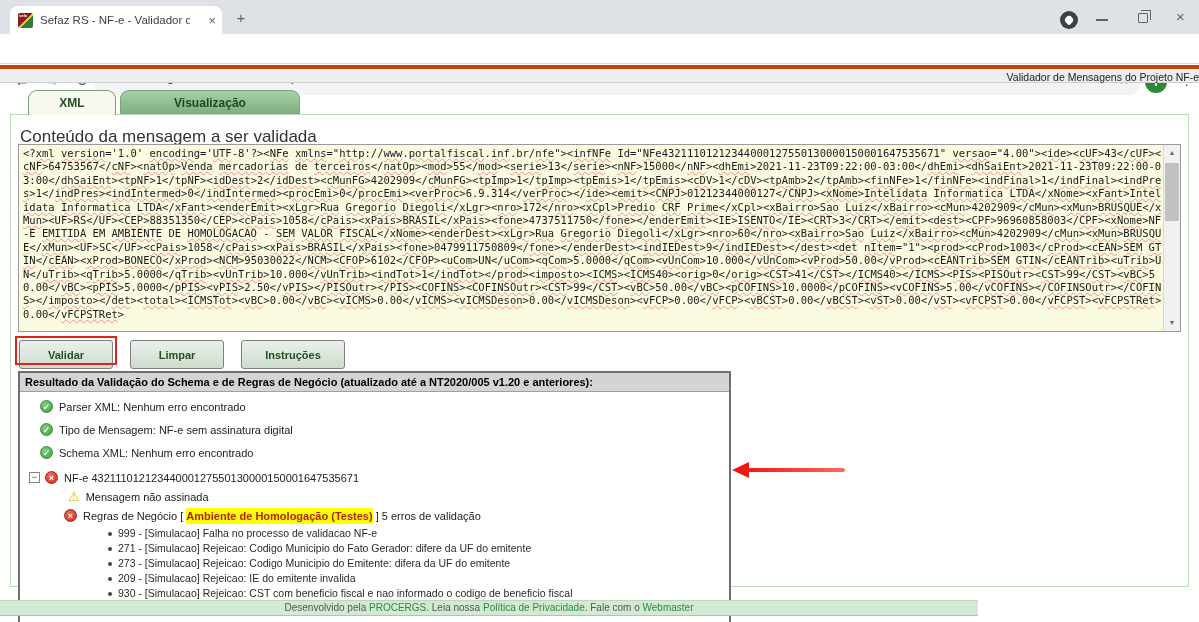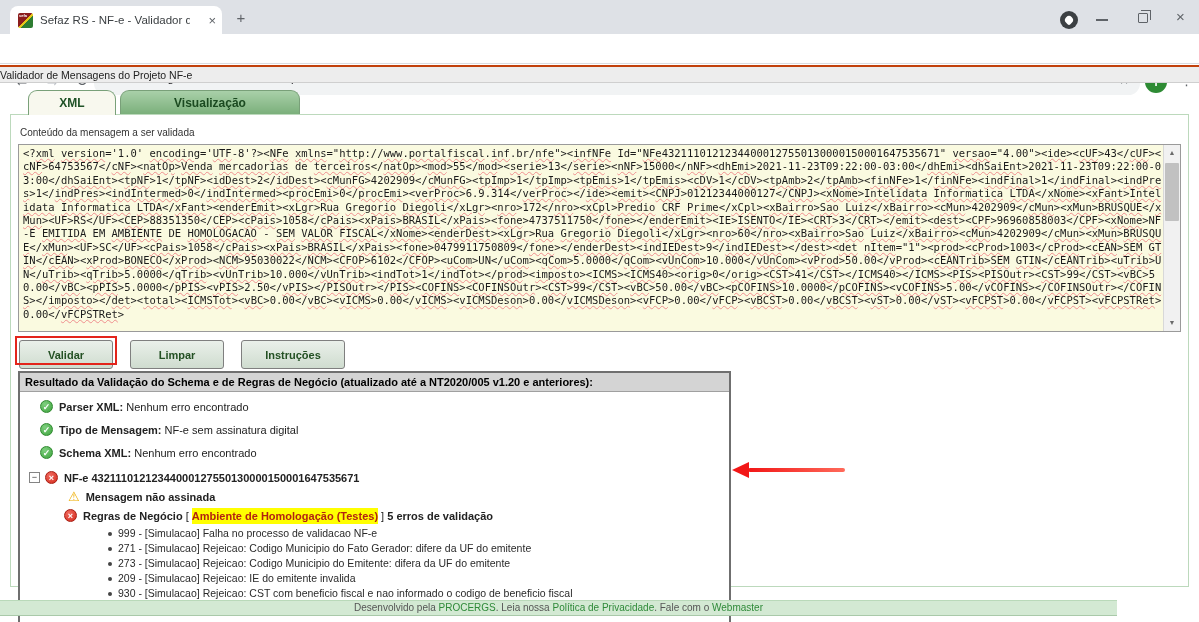--- a/index.html
+++ b/index.html
@@ -31,29 +31,29 @@
              display:flex; padding:0 10px; }
   .lock { width:8px; height:6px; border:1.3px solid #5f6368; border-radius:1px; position:relative; margin:3px 8px 0 4px; flex:0 0 8px;}
   .lock::before { content:""; position:absolute; left:0.5px; top:-4px; width:4px; height:4px; border:1.3px solid #5f6368; border-bottom:none; border-radius:3px 3px 0 0; }
   .url { font-size:11.5px; color:#202124; }
   .star { margin-left:auto; font-size:13px; color:#5f6368; }
   .avatar { position:absolute; left:1145px; top:37px; width:22px; height:22px; border-radius:50%; background:#2e8b34;
             color:#fff; font-size:11px; font-weight:bold; text-align:center; line-height:22px; }
   .dots { position:absolute; left:1180px; top:39px; font-size:13px; color:#5f6368; }
   
   .page-header { position:absolute; left:0; top:65px; width:1199px; height:18px; background:#ededed;
-                 border-top:2px solid #c2410c; border-bottom:1px solid #cfcfcf;
-                 font-size:10.5px; color:#222; line-height:16px; padding-left:0; }
+                 border-top:4px solid #c2410c; border-bottom:1px solid #cfcfcf;
+                 font-size:10.5px; color:#222; line-height:16px; padding-left:0;text-align:right; }
   .ptab { position:absolute; top:90px; height:25px; border:1px solid #79a079; border-bottom:none;
           border-radius:9px 9px 0 0; font-size:12px; font-weight:bold; text-align:center; line-height:24px; }
   .ptab-xml { left:28px; width:88px; background:#f8f8ee; color:#1f5226; z-index:2; }
   .ptab-vis { left:120px; width:180px; background:linear-gradient(180deg,#a9d0a9,#79ae79); color:#1b4a20; }
   .content-box { position:absolute; left:10px; top:114px; width:1179px; height:473px;
                  border:1px solid #bcd9bc; background:#fff; }
-  .content-label { position:absolute; left:20px; top:127px; font-size:10px; color:#333; }
+  .content-label { position:absolute; left:20px; top:127px; font-size:17px; color:#333; }
   .xmlbox { position:absolute; left:18px; top:144px; width:1163px; height:188px; background:#fafae0;
             border:1px solid #9a9a9a; overflow:hidden; }
   .xmlpre { position:absolute; left:4px; top:2px; width:1140px; height:184px; overflow:hidden;
             font-family:"DejaVu Sans Mono", monospace; font-size:10.5px; line-height:13.4px; color:#1a1a1a;
             white-space:pre-wrap; word-break:break-all; }
   .sq { text-decoration:underline; text-decoration-style:wavy; text-decoration-color:#ef8f8f;
         text-decoration-thickness:1px; text-underline-offset:1px; }
   .sbar { position:absolute; right:0; top:0; width:17px; height:100%; background:#f1f1f1; border-left:1px solid #d8d8d8; }
   .sbtn { position:absolute; left:0; width:16px; height:16px; background:#f1f1f1; color:#6a6a6a;
           font-size:7px; text-align:center; line-height:16px; }
@@ -70,31 +70,31 @@
   .rrow { position:relative; font-size:11px; color:#222; height:17px; line-height:16px; display:flex; align-items:center; }
   .icon-ok { display:inline-block; width:13px; height:13px; border-radius:50%;
              background:radial-gradient(circle at 35% 30%, #7fd07f, #3da23d); border:1px solid #2f8a2f;
              color:#fff; font-size:9px; font-weight:bold; text-align:center; line-height:12px; flex:0 0 13px; margin-right:6px; }
   .icon-err { display:inline-block; width:13px; height:13px; border-radius:50%;
               background:radial-gradient(circle at 35% 30%, #f06a5f, #d42a1c); border:1px solid #a81d12;
               color:#fff; font-size:9px; font-weight:bold; text-align:center; line-height:12px; flex:0 0 13px; margin-right:6px; }
   .icon-warn { display:inline-block; color:#eead00; font-size:13px; line-height:13px; margin-right:6px; }
   .expander { display:inline-block; width:11px; height:11px; border:1px solid #848484; background:#fff;
               font-size:9px; line-height:9px; text-align:center; color:#333; margin-right:5px; flex:0 0 11px; }
-  .b { font-weight:bold; }
+  .b { font-weight:normal; }
   .hl { background:#ffff00; color:#b22211; font-weight:bold; }
   .errline { position:relative; font-size:10.5px; color:#2a2a2a; height:15px; line-height:15px; padding-left:12px; }
   .errline::before { content:""; position:absolute; left:2px; top:6px; width:4px; height:4px; border-radius:50%; background:#444; }
   
   .arrow-line { position:absolute; left:748px; top:468px; width:97px; height:4px; border-radius:2px;
                 background:linear-gradient(to right,#f21717,#ff6a5a); }
   .arrow-head { position:absolute; left:732px; top:462px; width:0; height:0;
                 border-top:8px solid transparent; border-bottom:8px solid transparent; border-right:17px solid #f21717; }
   
-  .footer { position:absolute; left:0; top:600px; width:1117px; height:16px; background:#d3e9d3;
+  .footer { position:absolute; left:0; top:600px; width:978px; height:16px; background:#d3e9d3;
             border-top:1px solid #b9d9b9; border-bottom:1px solid #a9c9a9;
             font-size:10px; color:#555; text-align:center; line-height:14px; }
   .footer a { color:#2f8a39; text-decoration:none; }
 </style>
 </head>
 <body>
 
 <div class="tabstrip">
   <div class="btab">
     <span class="favicon"></span>

